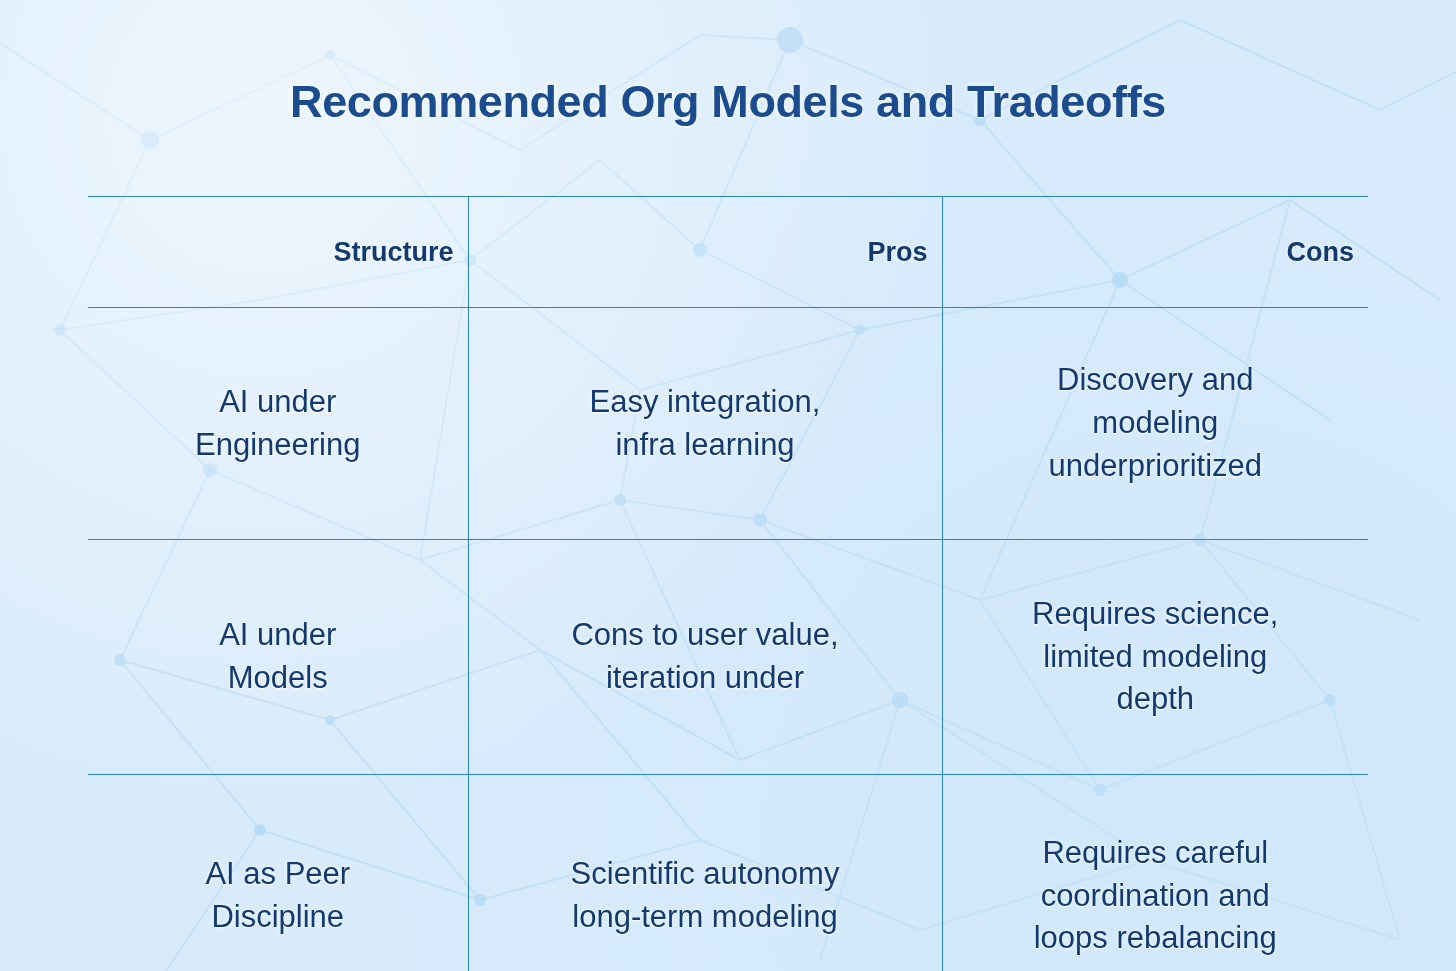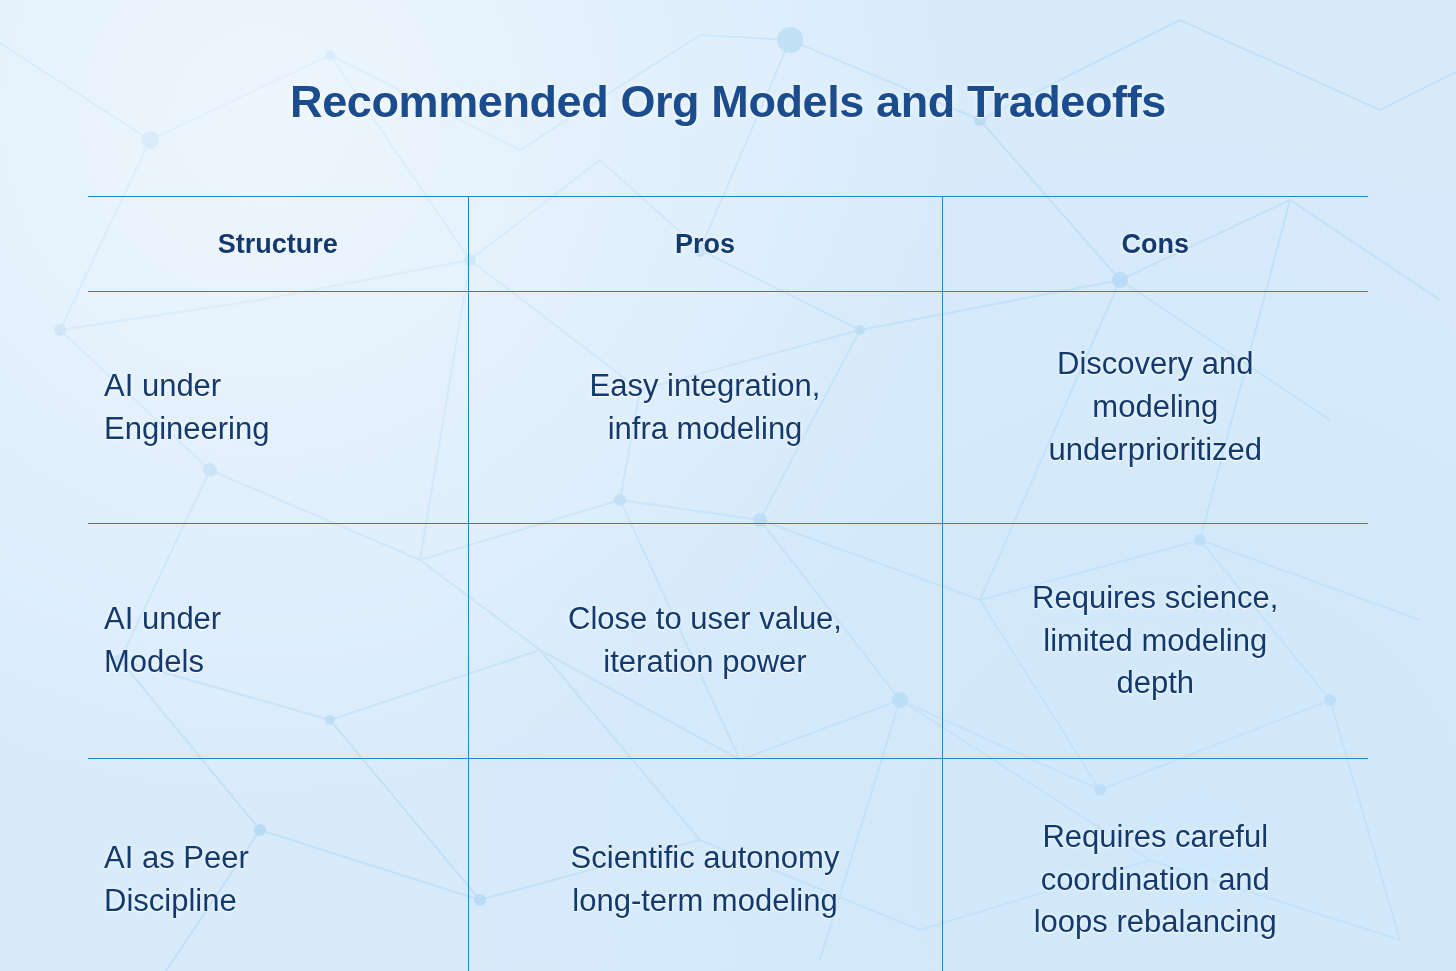--- a/index.html
+++ b/index.html
@@ -75,37 +75,37 @@
     vertical-align: middle;
     color: #123a6e;
     text-shadow: 0 1px 0 rgba(255,255,255,0.8), 0 0 5px rgba(255,255,255,0.7);
     background: transparent;
   }
 
   .org-table th {
     height: 94px;
     font-size: 27px;
     font-weight: bold;
-    text-align: center;
+    text-align: right;
     color: #123a6e;
-    padding: 0 14px;
+    padding: 8px 14px;
   }
 
   .org-table td {
     font-size: 31px;
     line-height: 1.38;
     font-weight: normal;
     padding: 22px 16px;
   }
 
   .org-table .col-sep-l { border-left: 1.6px solid #2a84c4; margin-left: 8px; }
   .org-table .col-sep-r { border-right: 1.6px solid #2a84c4; }
 
   .cell-structure {
-    text-align: left;
+    text-align: center;
     padding-left: 36px;
   }
   .cell-pros, .cell-cons { text-align: center; }
 
   .r-engineering td { height: 187px; }
   .r-product td     { height: 190px; }
   .r-peer td        { height: 198px; }
 
   .linebreak { display: block; }
 </style>
@@ -177,37 +177,37 @@
       </thead>
       <tbody>
 
         <tr class="r-engineering">
           <td class="cell-structure">
             <span class="linebreak">AI under</span>
             <span class="linebreak">Engineering</span>
           </td>
           <td class="cell-pros col-sep-l col-sep-r">
             <span class="linebreak">Easy integration,</span>
-            <span class="linebreak">infra modeling</span>
+            <span class="linebreak">infra learning</span>
           </td>
           <td class="cell-cons">
             <span class="linebreak">Discovery and</span>
             <span class="linebreak">modeling</span>
             <span class="linebreak">underprioritized</span>
           </td>
         </tr>
 
         <tr class="r-product">
           <td class="cell-structure">
             <span class="linebreak">AI under</span>
             <span class="linebreak">Models</span>
           </td>
           <td class="cell-pros col-sep-l col-sep-r">
-            <span class="linebreak">Close to user value,</span>
-            <span class="linebreak">iteration power</span>
+            <span class="linebreak">Cons to user value,</span>
+            <span class="linebreak">iteration under</span>
           </td>
           <td class="cell-cons">
             <span class="linebreak">Requires science,</span>
             <span class="linebreak">limited modeling</span>
             <span class="linebreak">depth</span>
           </td>
         </tr>
 
         <tr class="r-peer">
           <td class="cell-structure">

